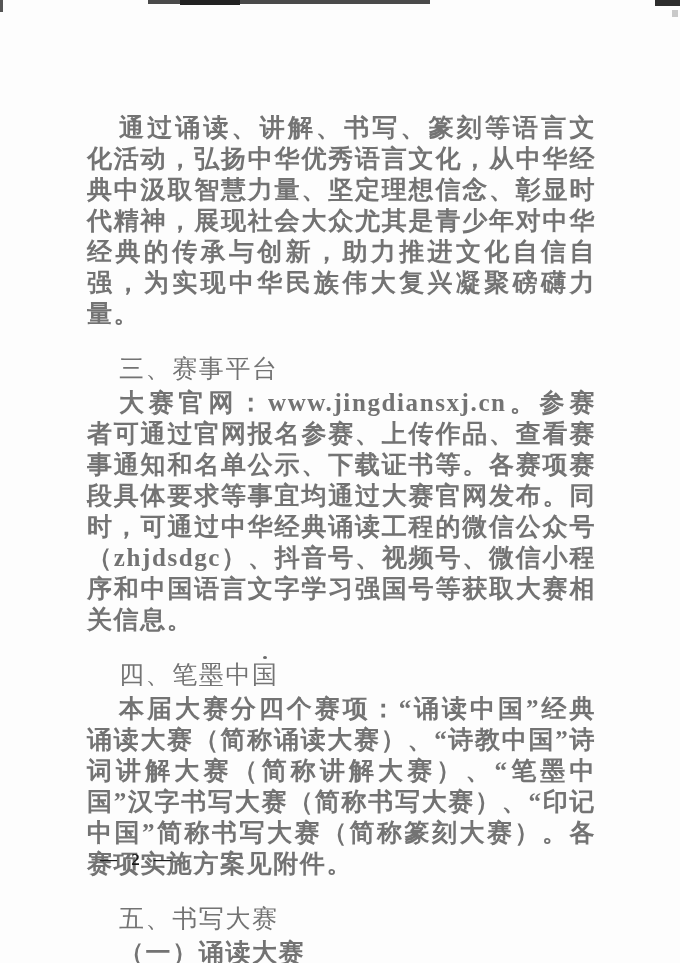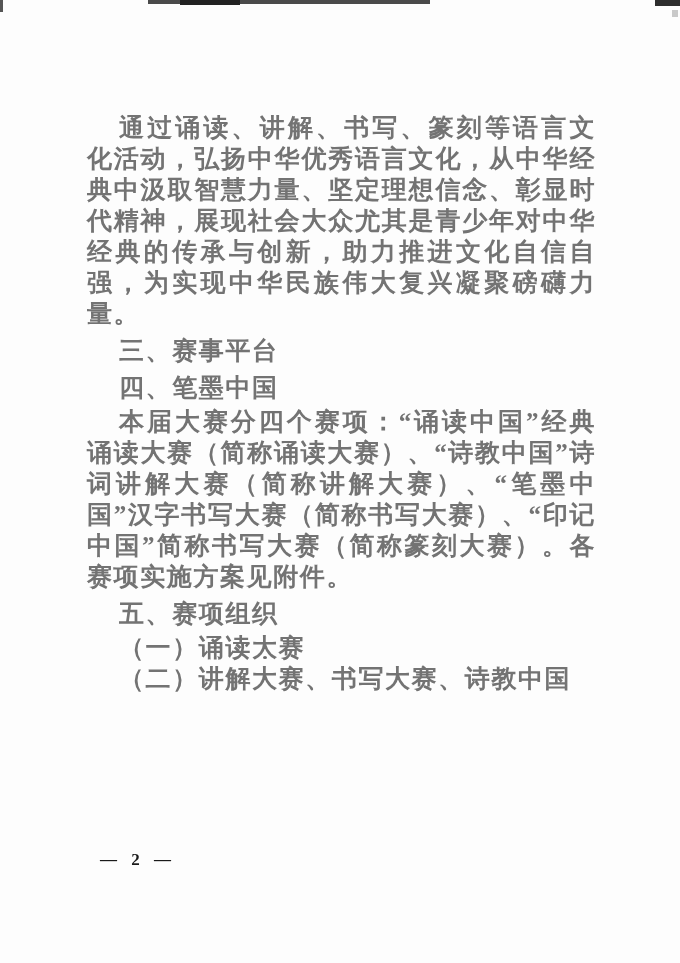--- a/index.html
+++ b/index.html
@@ -36,22 +36,22 @@
     line-height: 31px;
     letter-spacing: 1.6px;
     text-align: justify;
   }
   .para {
     text-indent: 32px;
     font-weight: 600;
   }
   .heading {
     text-indent: 32px;
-    font-weight: 700;
-    margin-top: 6px;
+    font-weight: 400;
+    margin-top: 24px;
     margin-bottom: 3px;
     text-align: left;
   }
   .sub-heading {
     text-indent: 32px;
     font-weight: 600;
     text-align: left;
   }
   .page-footer {
     position: absolute;
@@ -72,23 +72,24 @@
   <div class="artifact strip-dark"></div>
   <div class="artifact corner-right"></div>
   <div class="artifact corner-left"></div>
   <div class="artifact right-smudge"></div>
   <div class="artifact stray-dot"></div>
 
   <div class="content">
     <p class="para">通过诵读、讲解、书写、篆刻等语言文化活动，弘扬中华优秀语言文化，从中华经典中汲取智慧力量、坚定理想信念、彰显时代精神，展现社会大众尤其是青少年对中华经典的传承与创新，助力推进文化自信自强，为实现中华民族伟大复兴凝聚磅礴力量。</p>
 
     <p class="heading">三、赛事平台</p>
+    <p class="para">大赛官网：www.jingdiansxj.cn。参赛者可通过官网报名参赛、上传作品、查看赛事通知和名单公示、下载证书等。各赛项赛段具体要求等事宜均通过大赛官网发布。同时，可通过中华经典诵读工程的微信公众号（zhjdsdgc）、抖音号、视频号、微信小程序和中国语言文字学习强国号等获取大赛相关信息。</p>
 
     <p class="heading">四、笔墨中国</p>
     <p class="para">本届大赛分四个赛项：“诵读中国”经典诵读大赛（简称诵读大赛）、“诗教中国”诗词讲解大赛（简称讲解大赛）、“笔墨中国”汉字书写大赛（简称书写大赛）、“印记中国”简称书写大赛（简称篆刻大赛）。各赛项实施方案见附件。</p>
 
-    <p class="heading">五、赛项组织</p>
+    <p class="heading">五、书写大赛</p>
     <p class="sub-heading">（一）诵读大赛</p>
     <p class="sub-heading">（二）讲解大赛、书写大赛、诗教中国</p>
   </div>
 
   <div class="page-footer">— 2 —</div>
 </div>
 
 </body></html>

